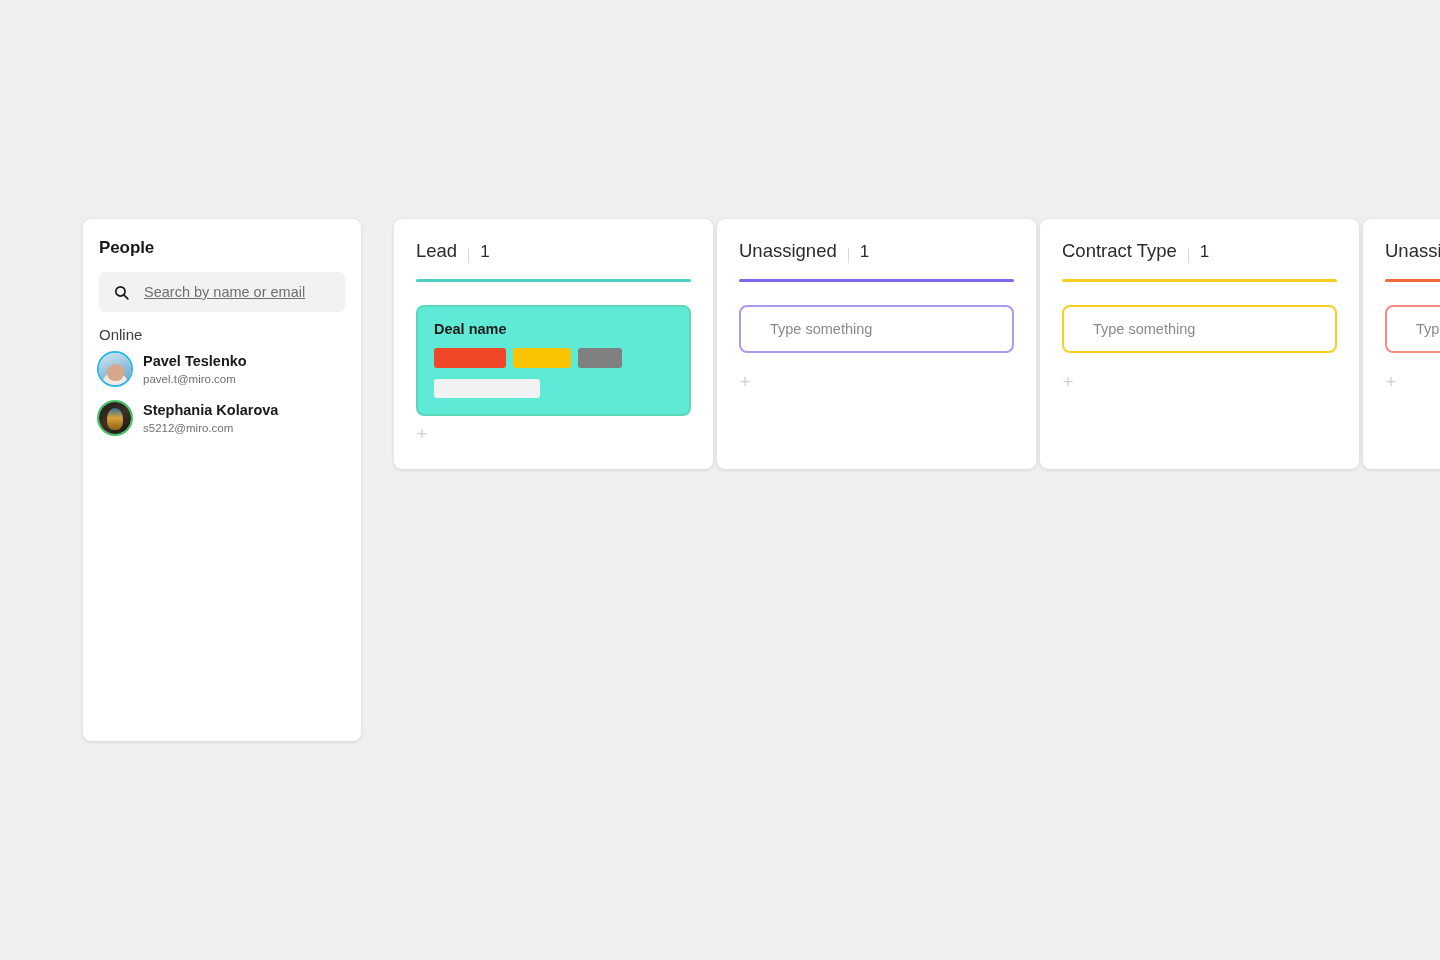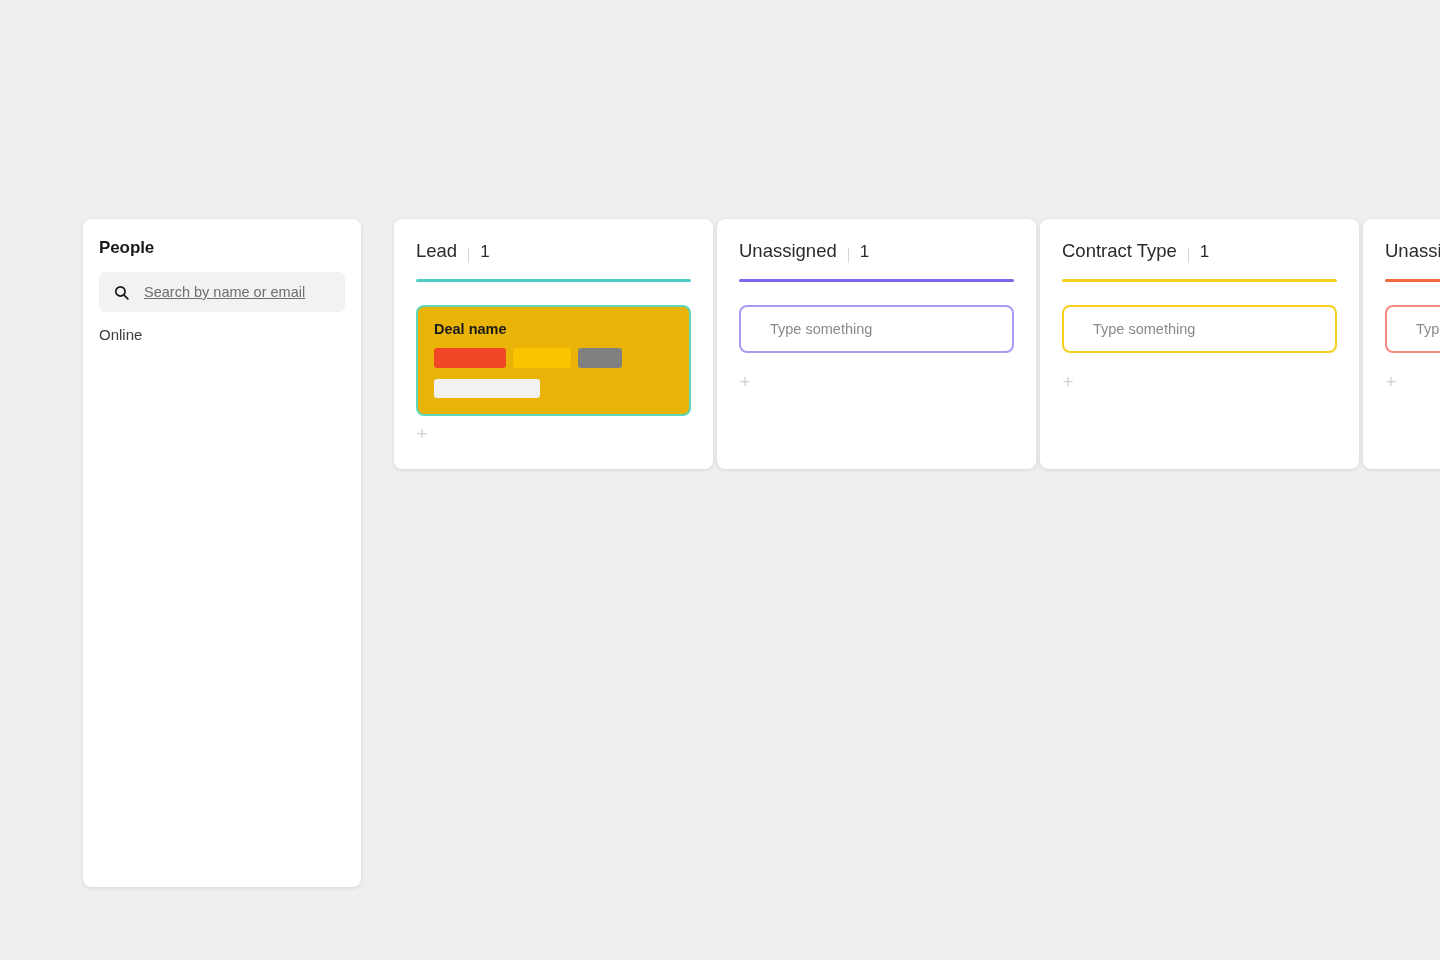--- a/index.html
+++ b/index.html
@@ -18,21 +18,21 @@
     height: 960px;
     background: #efefef;
   }
 
   
   .people-panel {
     position: absolute;
     left: 83px;
     top: 219px;
     width: 278px;
-    height: 668px;
+    height: 522px;
     background: #ffffff;
     border-radius: 8px;
     box-shadow: 0 1px 4px rgba(0,0,0,0.10), 0 0 1px rgba(0,0,0,0.06);
   }
 
   .people-title {
     position: absolute;
     left: 16px;
     top: 19px;
     font-size: 17px;
@@ -156,21 +156,21 @@
     border: 2px solid #ccc;
     border-radius: 8px;
     display: flex;
     align-items: center;
     padding-left: 29px;
   }
   .input-placeholder { font-size: 14.5px; color: #8a8a8a; }
 
   .deal-card {
     width: 275px;
-    background: #eab308;
+    background: #5eead4;
     border: 2px solid #5ed6b9;
     border-radius: 8px;
     padding: 14px 16px 16px 16px;
   }
   .deal-name { font-size: 14.5px; color: #1a1a1a; font-weight: bold; }
   .chips { display: flex; gap: 7px; margin-top: 11px; }
   .chip { height: 20px; border-radius: 3px; }
   .chip-0 { width: 72px; }
   .chip-1 { width: 58px; }
   .chip-2 { width: 44px; }
@@ -208,20 +208,39 @@
     <div class="search-box">
       <svg class="search-icon" viewBox="0 0 24 24">
         <circle cx="10.5" cy="10.5" r="6.5" fill="none" stroke="#1a1a1a" stroke-width="2.4"></circle>
         <line x1="15.6" y1="15.6" x2="21" y2="21" stroke="#1a1a1a" stroke-width="2.4" stroke-linecap="round"></line>
       </svg>
       <span class="search-placeholder">Search by name or email</span>
     </div>
 
     <div class="online-label">Online</div>
 
+    <div class="person-list">
+
+      <div class="person-row">
+        <div class="avatar ring-blue av1" style="box-shadow: rgb(44, 183, 232) 0px 0px 0px 2px;"></div>
+        <div class="person-text">
+          <div class="person-name">Pavel Teslenko</div>
+          <div class="person-email">pavel.t@miro.com</div>
+        </div>
+      </div>
+
+      <div class="person-row">
+        <div class="avatar ring-green av2" style="box-shadow: rgb(65, 196, 100) 0px 0px 0px 2px;"></div>
+        <div class="person-text">
+          <div class="person-name">Stephania Kolarova</div>
+          <div class="person-email">s5212@miro.com</div>
+        </div>
+      </div>
+
+    </div>
   </div>
 
   <div class="board">
 
     <div class="column">
       <div class="col-head">
         <span class="col-title">Lead</span>
         <span class="col-sep"></span>
         <span class="col-count">1</span>
       </div>

